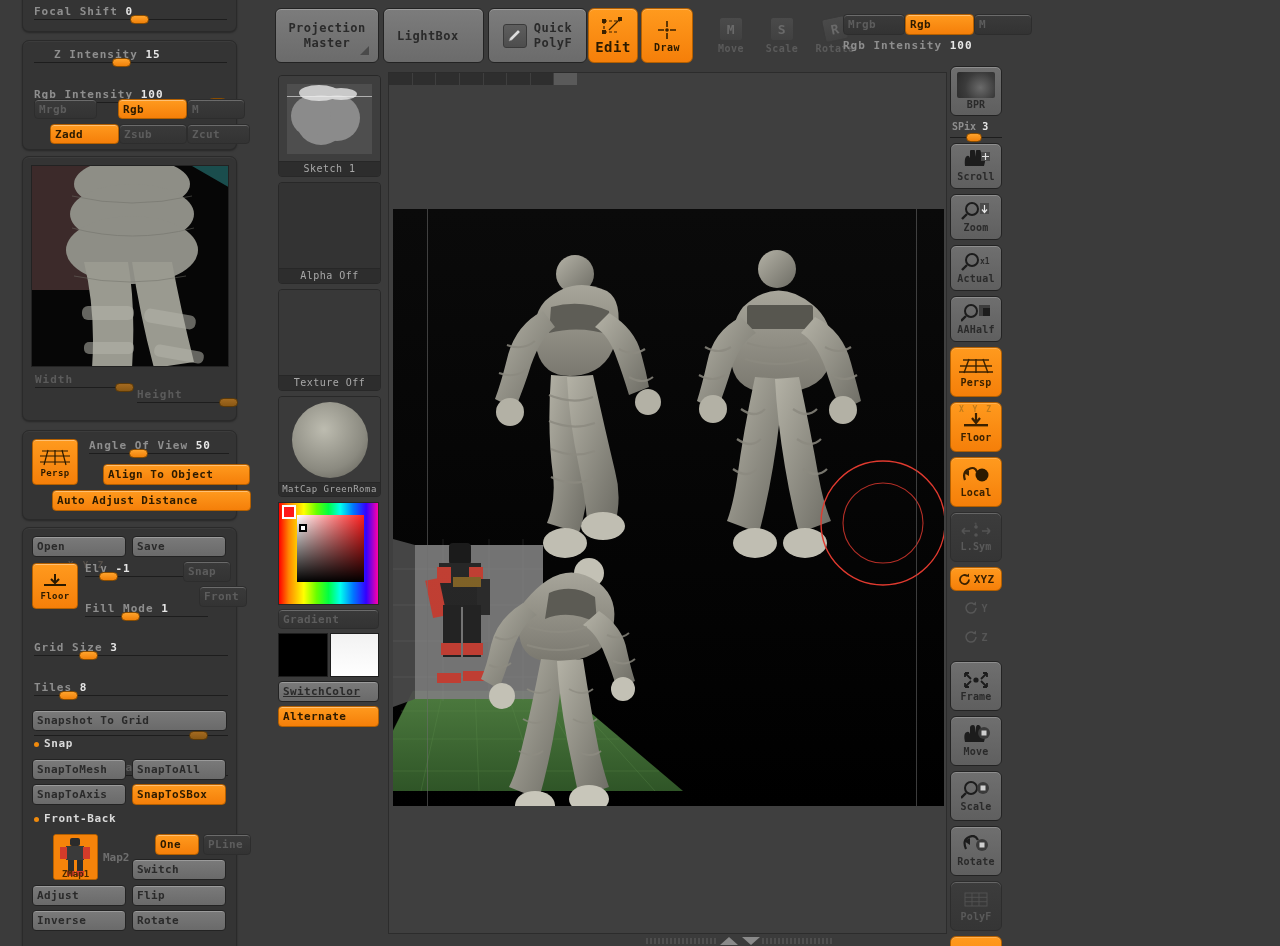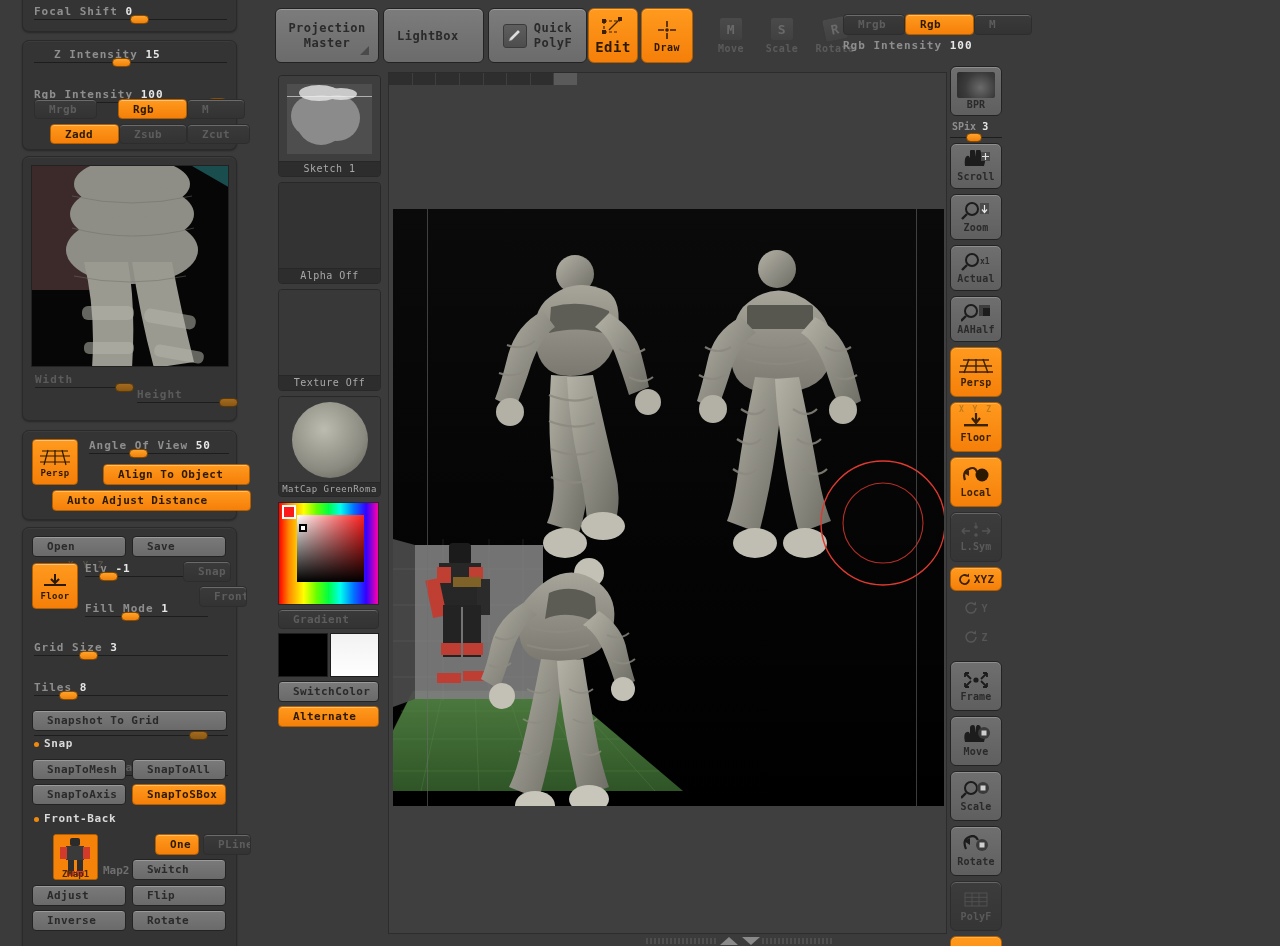--- a/index.html
+++ b/index.html
@@ -25,21 +25,21 @@
 
   
   .btn{
     display:flex; align-items:center;
     background:linear-gradient(#7a7a7a,#6a6a6a);
     border:1px solid #232323;
     border-radius:4px;
     color:#2a2a2a;
     font-weight:bold;
     font-size:11px;
-    padding:0 14px;
+    padding:0 4px;
     letter-spacing:.4px;
     box-shadow:inset 0 1px 0 rgba(255,255,255,.25);
     cursor:pointer;
     white-space:nowrap;
     overflow:hidden;
   }
   .btn.on{
     background:linear-gradient(#ff9a1e,#f57f09);
     color:#2b1a00;
     border-color:#b35f00;
@@ -341,21 +341,21 @@
           <rect x="6" y="12" width="7" height="12" fill="#d23b2a"></rect>
           <rect x="29" y="12" width="7" height="12" fill="#d23b2a"></rect>
           <rect x="14" y="25" width="6" height="15" fill="#2e2e2e"></rect>
           <rect x="23" y="25" width="6" height="15" fill="#2e2e2e"></rect>
           <rect x="13" y="36" width="8" height="5" fill="#d23b2a"></rect>
           <rect x="22" y="36" width="8" height="5" fill="#d23b2a"></rect>
         </g>
       </svg>
       <div style="position:absolute;left:0;right:0;bottom:0;text-align:center;font-size:9px;color:#4a2a00;font-weight:bold;">ZMap1</div>
     </div>
-    <div style="position:absolute;left:80px;top:336px;color:#6f6f6f;font-weight:bold;">Map2</div>
+    <div style="position:absolute;left:80px;top:323px;color:#6f6f6f;font-weight:bold;">Map2</div>
 
     <div class="btn on" style="position:absolute;left:132px;top:306px;width:44px;height:21px;">One</div>
     <div class="btn dim" style="position:absolute;left:180px;top:306px;width:48px;height:21px;">PLine</div>
     <div class="btn" style="position:absolute;left:109px;top:331px;width:94px;height:21px;">Switch</div>
 
     <div class="btn" style="position:absolute;left:9px;top:357px;width:94px;height:21px;">Adjust</div>
     <div class="btn" style="position:absolute;left:109px;top:357px;width:94px;height:21px;">Flip</div>
     <div class="btn" style="position:absolute;left:9px;top:382px;width:94px;height:21px;">Inverse</div>
     <div class="btn" style="position:absolute;left:109px;top:382px;width:94px;height:21px;">Rotate</div>
 
@@ -474,21 +474,21 @@
       <div style="position:absolute;left:20px;top:21px;width:8px;height:8px;border:2px solid #000;background:#fff;"></div>
     </div>
 
     <div class="btn dim center" style="position:relative;width:101px;height:20px;justify-content:flex-start;margin-bottom:4px;">Gradient</div>
 
     <div style="display:flex;gap:2px;margin-bottom:4px;">
       <div style="width:50px;height:44px;background:#000;border:1px solid #1e1e1e;"></div>
       <div style="width:49px;height:44px;background:linear-gradient(#f2f2f2,#ffffff);border:1px solid #1e1e1e;"></div>
     </div>
 
-    <div class="btn" style="position:relative;width:101px;height:21px;margin-bottom:4px;">SwitchColor</div>
+    <div class="btn" style="position:relative;width:101px;height:21px;margin-bottom:4px;text-decoration:underline;">SwitchColor</div>
     <div class="btn on" style="position:relative;width:101px;height:21px;">Alternate</div>
   </div>
 
   <div id="canvasWrap">
     <div id="segbar">
       <div></div>
       <div></div>
       <div></div>
       <div></div>
       <div></div>

